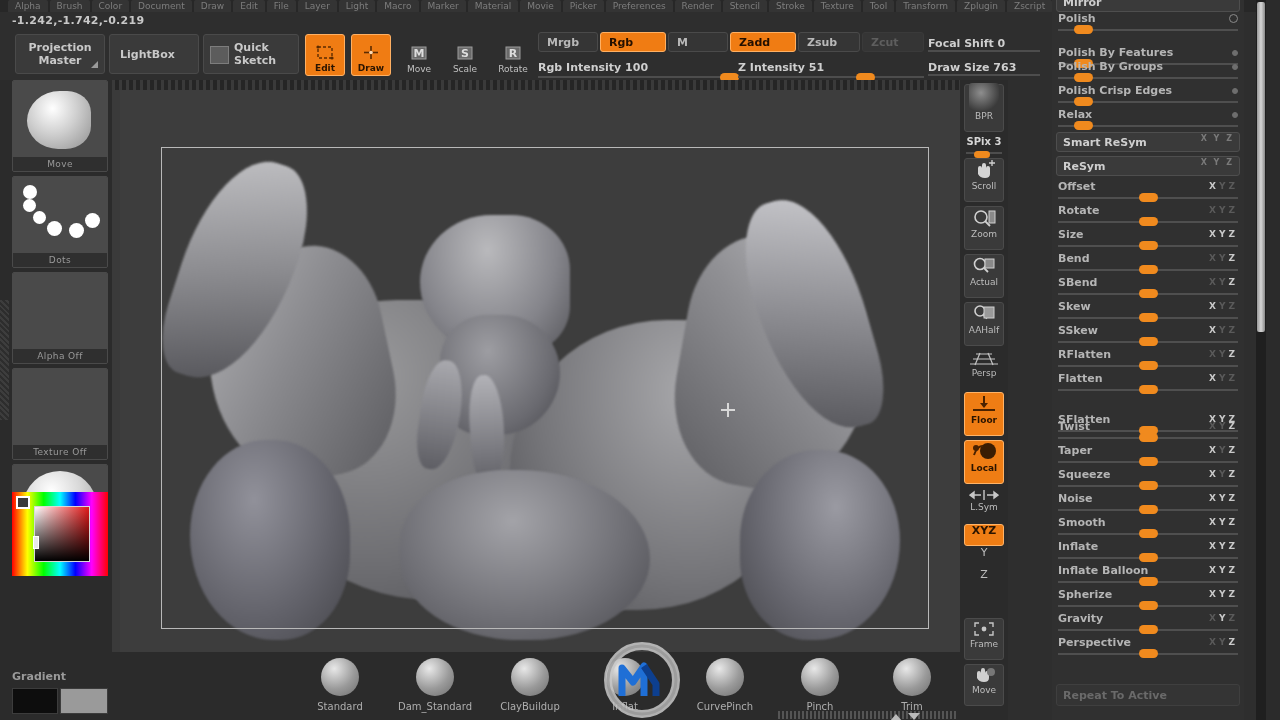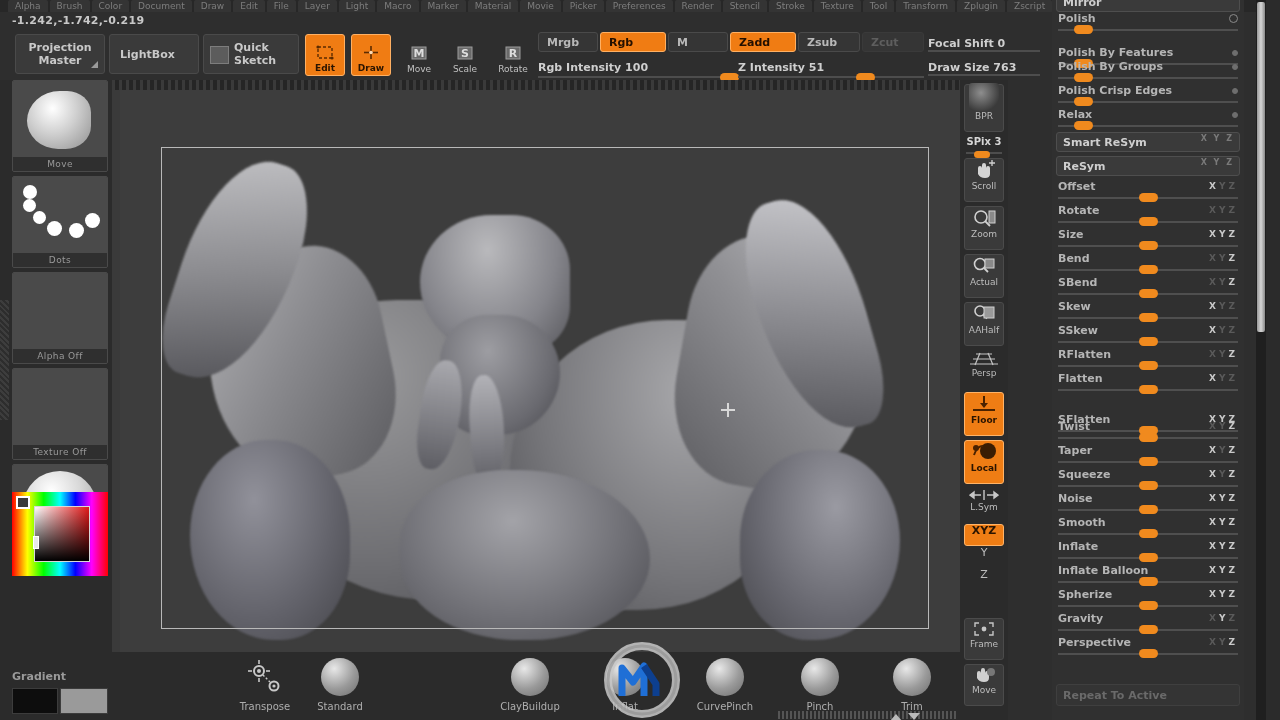--- a/index.html
+++ b/index.html
@@ -514,39 +514,27 @@
           </svg>
       </span>
       <span class="cap">Move</span>
     </div>
   </div>
 
   <div class="bottomshelf" id="bottomshelf">
     <div class="shelfscroll"></div>
     <div style="position:absolute;right:58px;bottom:-1px;width:0;height:0;border-left:6px solid transparent;border-right:6px solid transparent;border-bottom:7px solid #bbb;"></div>
     <div style="position:absolute;right:40px;bottom:0px;width:0;height:0;border-left:6px solid transparent;border-right:6px solid transparent;border-top:7px solid #bbb;"></div>
-  <div class="bslot" style="left: 105px;">
-        <div class="sph" style="background: none;"><svg width="38" height="38" viewBox="0 0 38 38">
-            <circle cx="13" cy="13" r="5" fill="none" stroke="#c8c8c8" stroke-width="2"></circle>
-            <circle cx="13" cy="13" r="2" fill="#c8c8c8"></circle>
-            <g stroke="#c8c8c8" stroke-width="1.6">
-              <line x1="13" y1="2" x2="13" y2="6"></line>
-              <line x1="13" y1="20" x2="13" y2="24"></line>
-              <line x1="2" y1="13" x2="6" y2="13"></line>
-              <line x1="20" y1="13" x2="24" y2="13"></line>
-            </g>
-            <circle cx="28" cy="28" r="4.5" fill="none" stroke="#c8c8c8" stroke-width="2"></circle>
-            <circle cx="28" cy="28" r="1.6" fill="#c8c8c8"></circle>
-            <line x1="17" y1="17" x2="24" y2="24" stroke="#c8c8c8" stroke-width="1.4" stroke-dasharray="2 2"></line>
-          </svg></div>
-        <div class="cap">Transpose</div>
-      </div>
       <div class="bslot" style="left: 180px;">
         <div class="sph"></div>
         <div class="cap">Standard</div>
+      </div>
+      <div class="bslot" style="left: 275px;">
+        <div class="sph"></div>
+        <div class="cap">Dam_Standard</div>
       </div>
       <div class="bslot" style="left: 370px;">
         <div class="sph"></div>
         <div class="cap">ClayBuildup</div>
       </div>
       <div class="bslot" style="left: 565px;">
         <div class="sph"></div>
         <div class="cap">CurvePinch</div>
       </div>
       <div class="bslot" style="left: 465px;">

